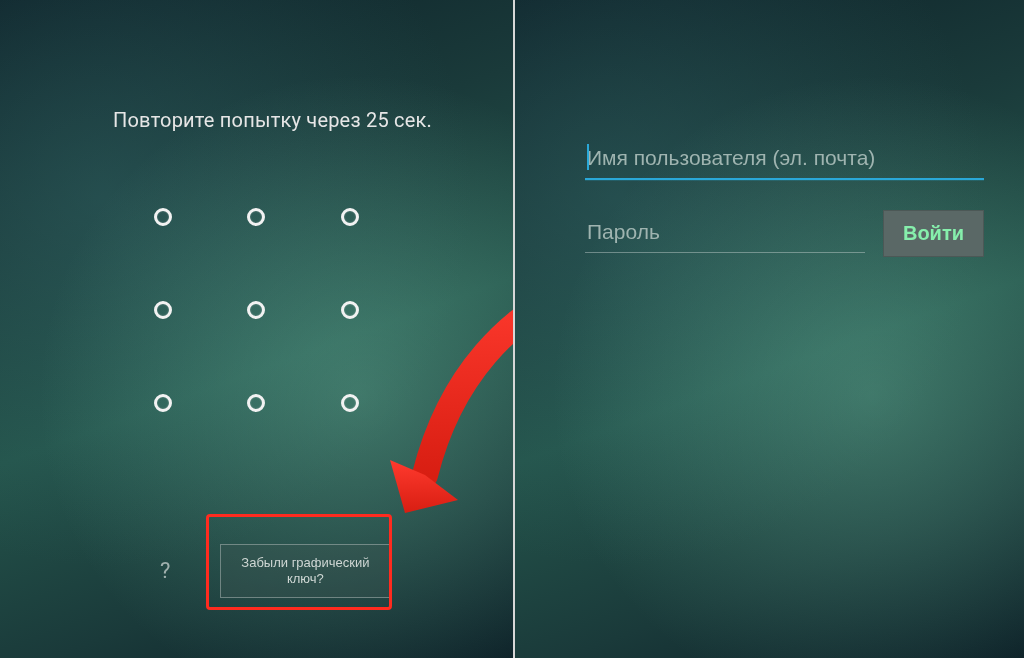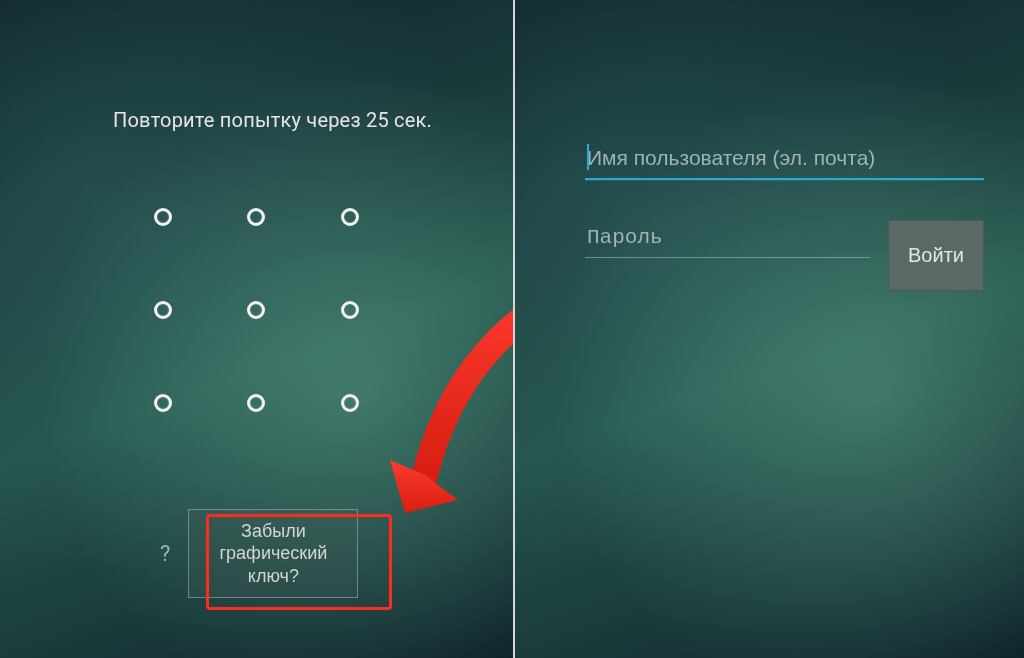--- a/index.html
+++ b/index.html
@@ -31,58 +31,60 @@
       box-shadow: 0 0 2px rgba(255,255,255,0.3) inset;
     }
     .forgot-row {
       position: absolute; left: 160px; bottom: 60px;
       display: flex; align-items: center; gap: 18px;
     }
     .help-q { color: #9fb0ad; font-size: 22px; }
     .forgot-btn {
       background: rgba(70,90,86,0.25);
       border: 1px solid rgba(180,190,188,0.5);
-      color: #cfd7d4; font-size: 18px; line-height: 1.25;
+      color: #cfd7d4; font-size: 13px; line-height: 1.25;
       padding: 10px 18px; text-align: center; width: 170px;
       cursor: pointer;
+      margin-left: 32px;
     }
     .forgot-highlight {
       position: absolute; left: 206px; bottom: 48px;
       width: 186px; height: 96px;
       border: 3.5px solid #ff2b1f; border-radius: 4px;
       pointer-events: none;
     }
     .arrow {
       position: absolute; left: 330px; top: 275px; width: 260px; height: 280px;
       pointer-events: none;
     }
     
     .login-box { position: absolute; top: 140px; left: 70px; right: 40px; }
-    .field-row { display: flex; align-items: flex-start; gap: 18px; margin-bottom: 40px; }
+    .field-row { display: flex; align-items: center; gap: 18px; margin-bottom: 30px; }
     .text-input {
       flex: 1; background: transparent; border: none;
       border-bottom: 1px solid rgba(200,210,208,0.45);
       color: #e6e6e6; font-size: 21px; padding: 6px 2px 8px 2px;
       outline: none;
     }
     .text-input::placeholder { color: #9fb4b0; }
     .text-input.focused {
       border-bottom: 2px solid #2aa8d8;
       box-shadow: 0 1px 0 rgba(42,168,216,0.2);
     }
     .caret {
       position: absolute; width: 2px; height: 26px; background: #2aa8d8;
       left: 72px; top: 144px;
     }
     .login-btn {
-      background: #5a6866; color: #e5e5e5; font-size: 20px;
-      border: none; padding: 24px 20px; cursor: pointer;
+      background: #5a6866; color: #86efac; font-size: 20px;
+      border: none; padding: 12px 20px; cursor: pointer;
       box-shadow: 0 0 0 1px rgba(0,0,0,0.15) inset;
+      font-weight: bold;
     }
-    .password-row { width: 250px; font-family: Liberation Mono, monospace; }
+    .password-row { width: 250px; }
   </style>
 </head>
 <body>
 
 <div class="container">
 
   <div class="panel left">
     <div class="retry-msg">Повторите попытку через 25 сек.</div>
 
     <div class="pattern-grid">

